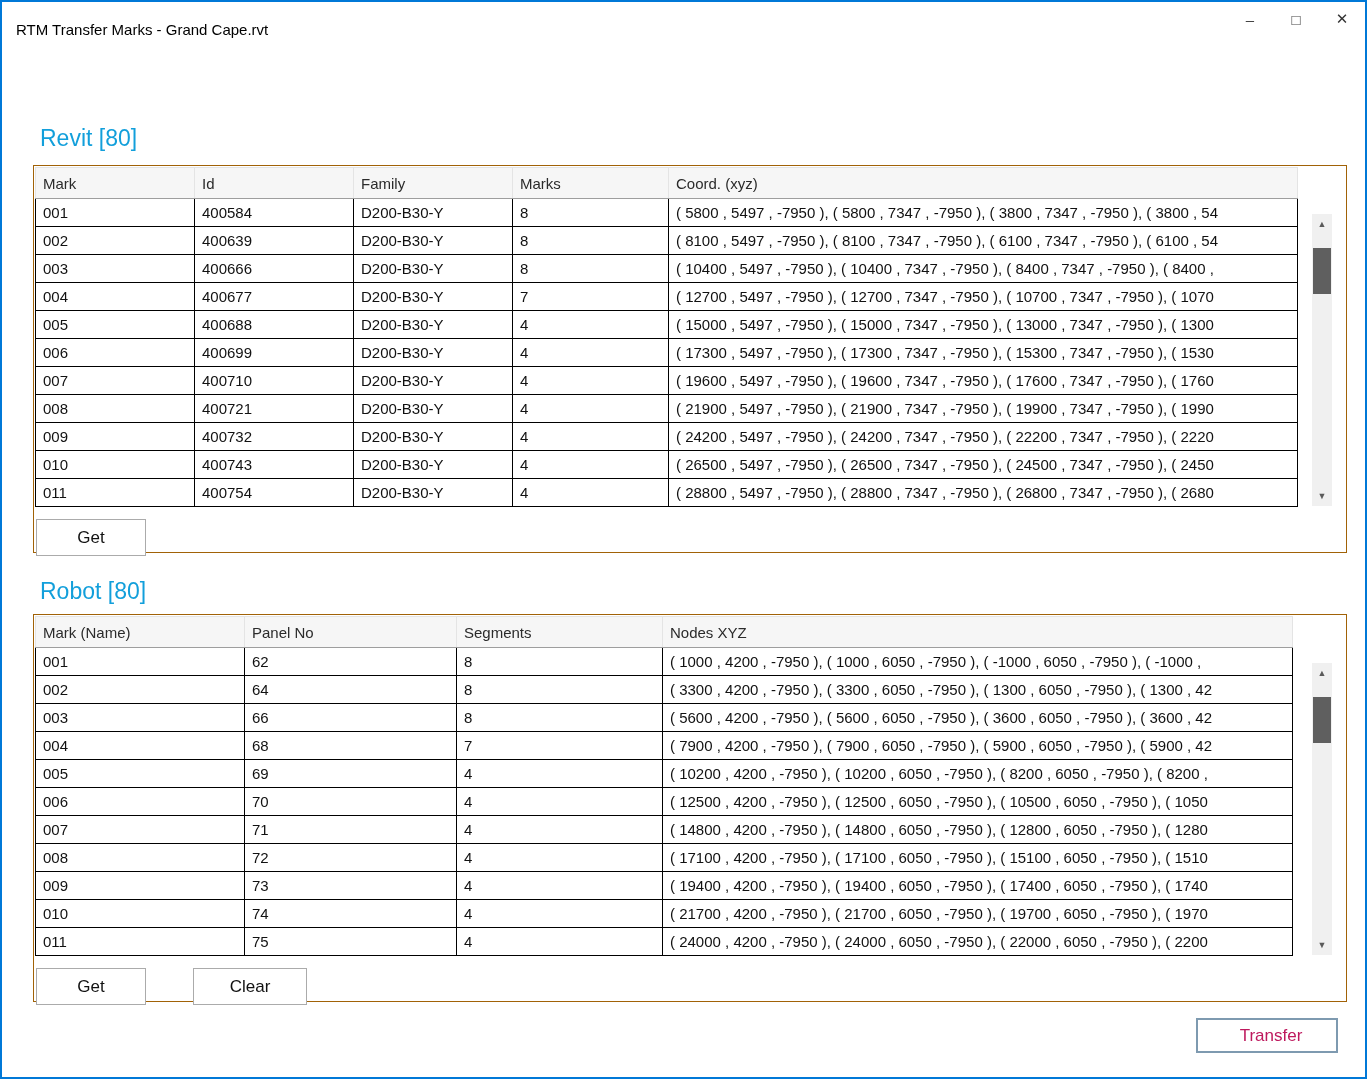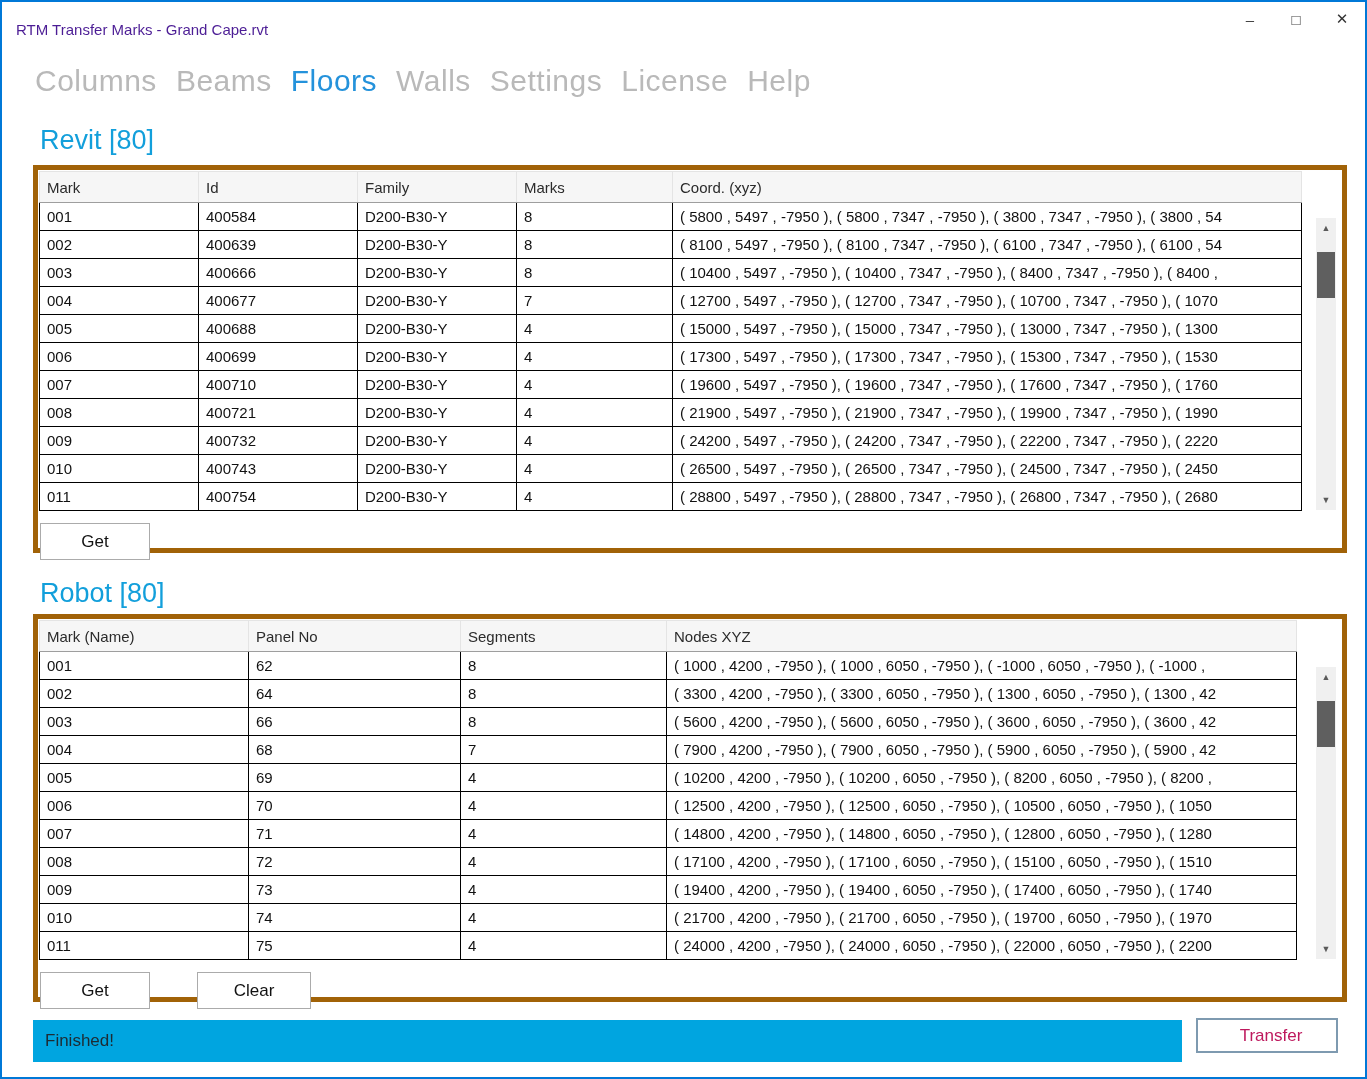--- a/index.html
+++ b/index.html
@@ -3,40 +3,40 @@
 <meta charset="utf-8">
 <style>
   * { margin:0; padding:0; box-sizing:border-box; }
   html,body { width:1367px; height:1079px; overflow:hidden; background:#eaeaea;
               font-family:"Liberation Sans", sans-serif; }
   .window { position:absolute; left:0; top:0; width:1367px; height:1079px;
             border:2px solid #0078d7; background:#ffffff; }
 
   
   .titlebar { position:absolute; left:0; top:0; width:100%; height:56px; background:#fff; }
-  .window-title { position:absolute; left:14px; top:19px; font-size:15px; color:#4c1d95;text-align:center; }
+  .window-title { position:absolute; left:14px; top:19px; font-size:15px; color:#000000;text-align:center; }
   .win-controls { position:absolute; right:0; top:0; display:flex; }
   .win-btn { width:46px; height:34px; border:none; background:transparent; color:#444;
              font-size:15px; display:flex; align-items:center; justify-content:center;
              font-family:"Liberation Sans",sans-serif; }
   .win-btn.close { color:#333; }
 
   
   .nav { position:absolute; left:33px; top:62px; display:flex; gap:19px; }
   .nav-item { font-size:30px; font-weight:300; color:#b9b9b9; letter-spacing:0.5px; cursor:default; }
   .nav-item.active { color:#2492db; }
 
   
-  .section-title { position:absolute; left:38px; font-size:27px; color:#129fdb; }
+  .section-title { position:absolute; left:38px; font-size:23px; color:#129fdb; }
   #revit-title { top:123px; }
   #robot-title { top:576px; }
 
   
   .panel { position:absolute; left:31px; width:1314px; height:388px;
-           border:5px solid #a16207; background:#fff; }
+           border:1px solid #a16207; background:#fff; }
   #revit-panel { top:163px; }
   #robot-panel { top:612px; }
 
   
   table.grid { position:absolute; left:1px; top:1px; border-collapse:collapse; table-layout:fixed; }
   .grid th { height:31px; background:#f6f6f6; border:1px solid #e4e4e4; border-bottom:1px solid #9e9e9e;
              font-weight:normal; font-size:15px; color:#2b2b2b; text-align:left; padding:0 4px 0 7px;
              white-space:nowrap; overflow:hidden; }
   .grid td { height:28px; background:#fff; border:1px solid #000; font-size:15px; color:#111;
              padding:0 4px 0 7px; white-space:nowrap; overflow:hidden; }
@@ -77,29 +77,20 @@
         </button>
       <button class="win-btn">
           <span>□</span>
         </button>
       <button class="win-btn close">
           <span>✕</span>
         </button>
     </div>
   </div>
 
-  <div class="nav">
-    <span class="nav-item">Columns</span>
-    <span class="nav-item">Beams</span>
-    <span class="nav-item active">Floors</span>
-    <span class="nav-item">Walls</span>
-    <span class="nav-item">Settings</span>
-    <span class="nav-item">License</span>
-    <span class="nav-item">Help</span>
-  </div>
 
   <div class="section-title" id="revit-title">Revit [80]</div>
 
   <div class="panel" id="revit-panel">
     <table class="grid">
       <colgroup>
         <col style="width:159px">
           <col style="width:159px">
           <col style="width:159px">
           <col style="width:156px">
@@ -307,18 +298,15 @@
       </div>
       <div class="scroll-btn">
           <span>▼</span>
         </div>
     </div>
 
     <button class="tab-btn get-btn">Get</button>
     <button class="tab-btn clear-btn">Clear</button>
   </div>
 
-  <div class="status-bar">
-    <span class="status-text">Finished!</span>
-  </div>
   <button class="transfer-btn">Transfer</button>
 
 </div>
 
 </body></html>

